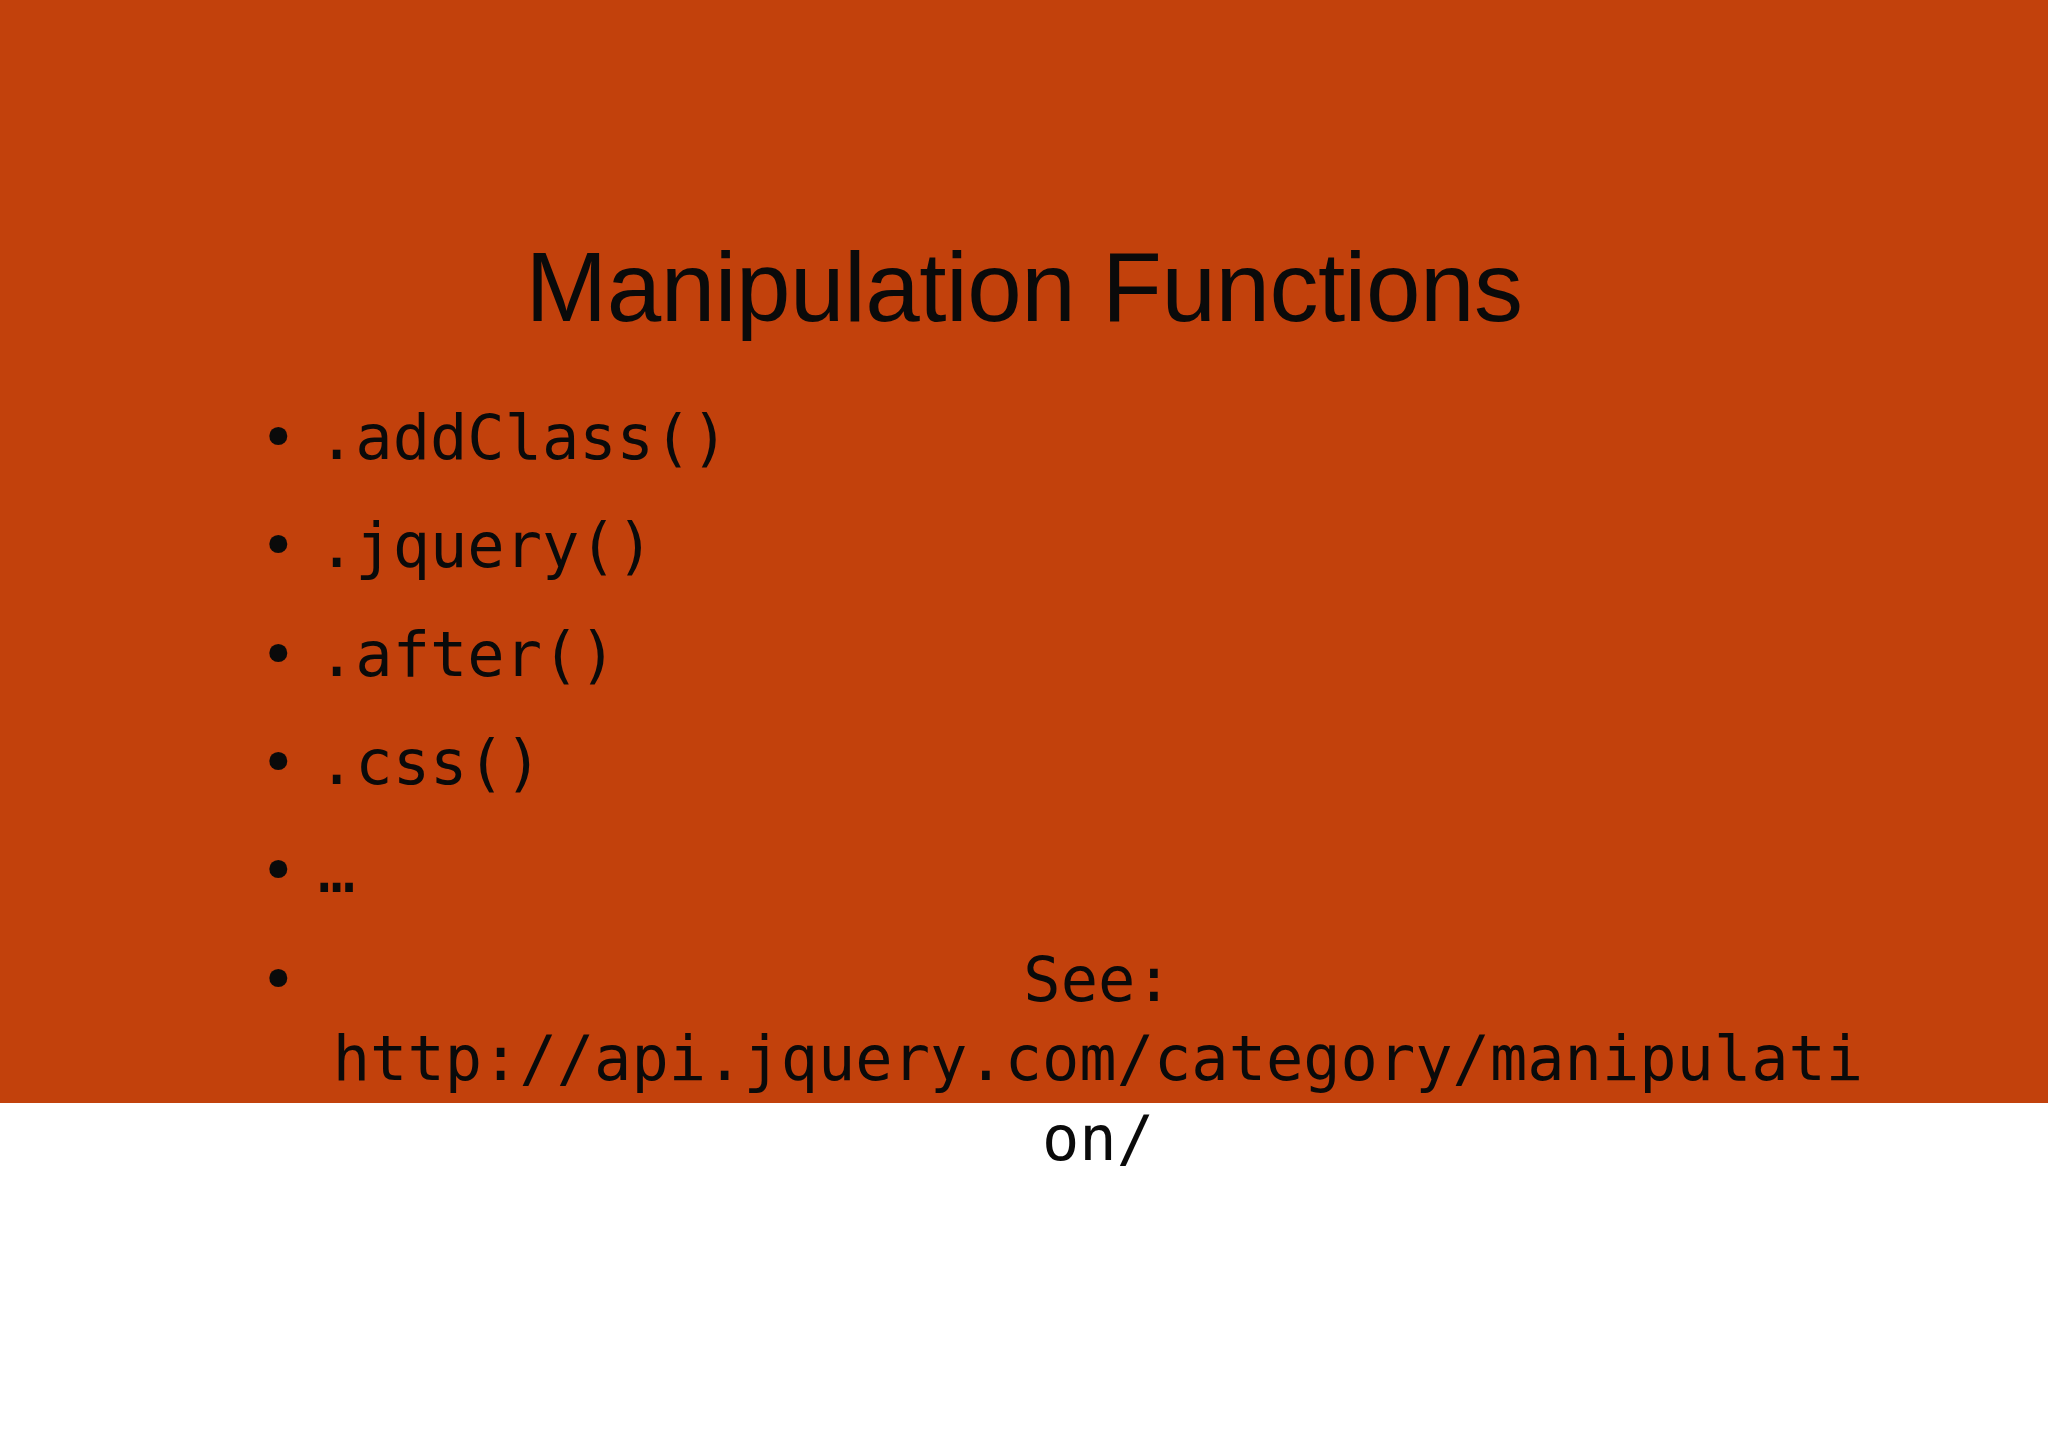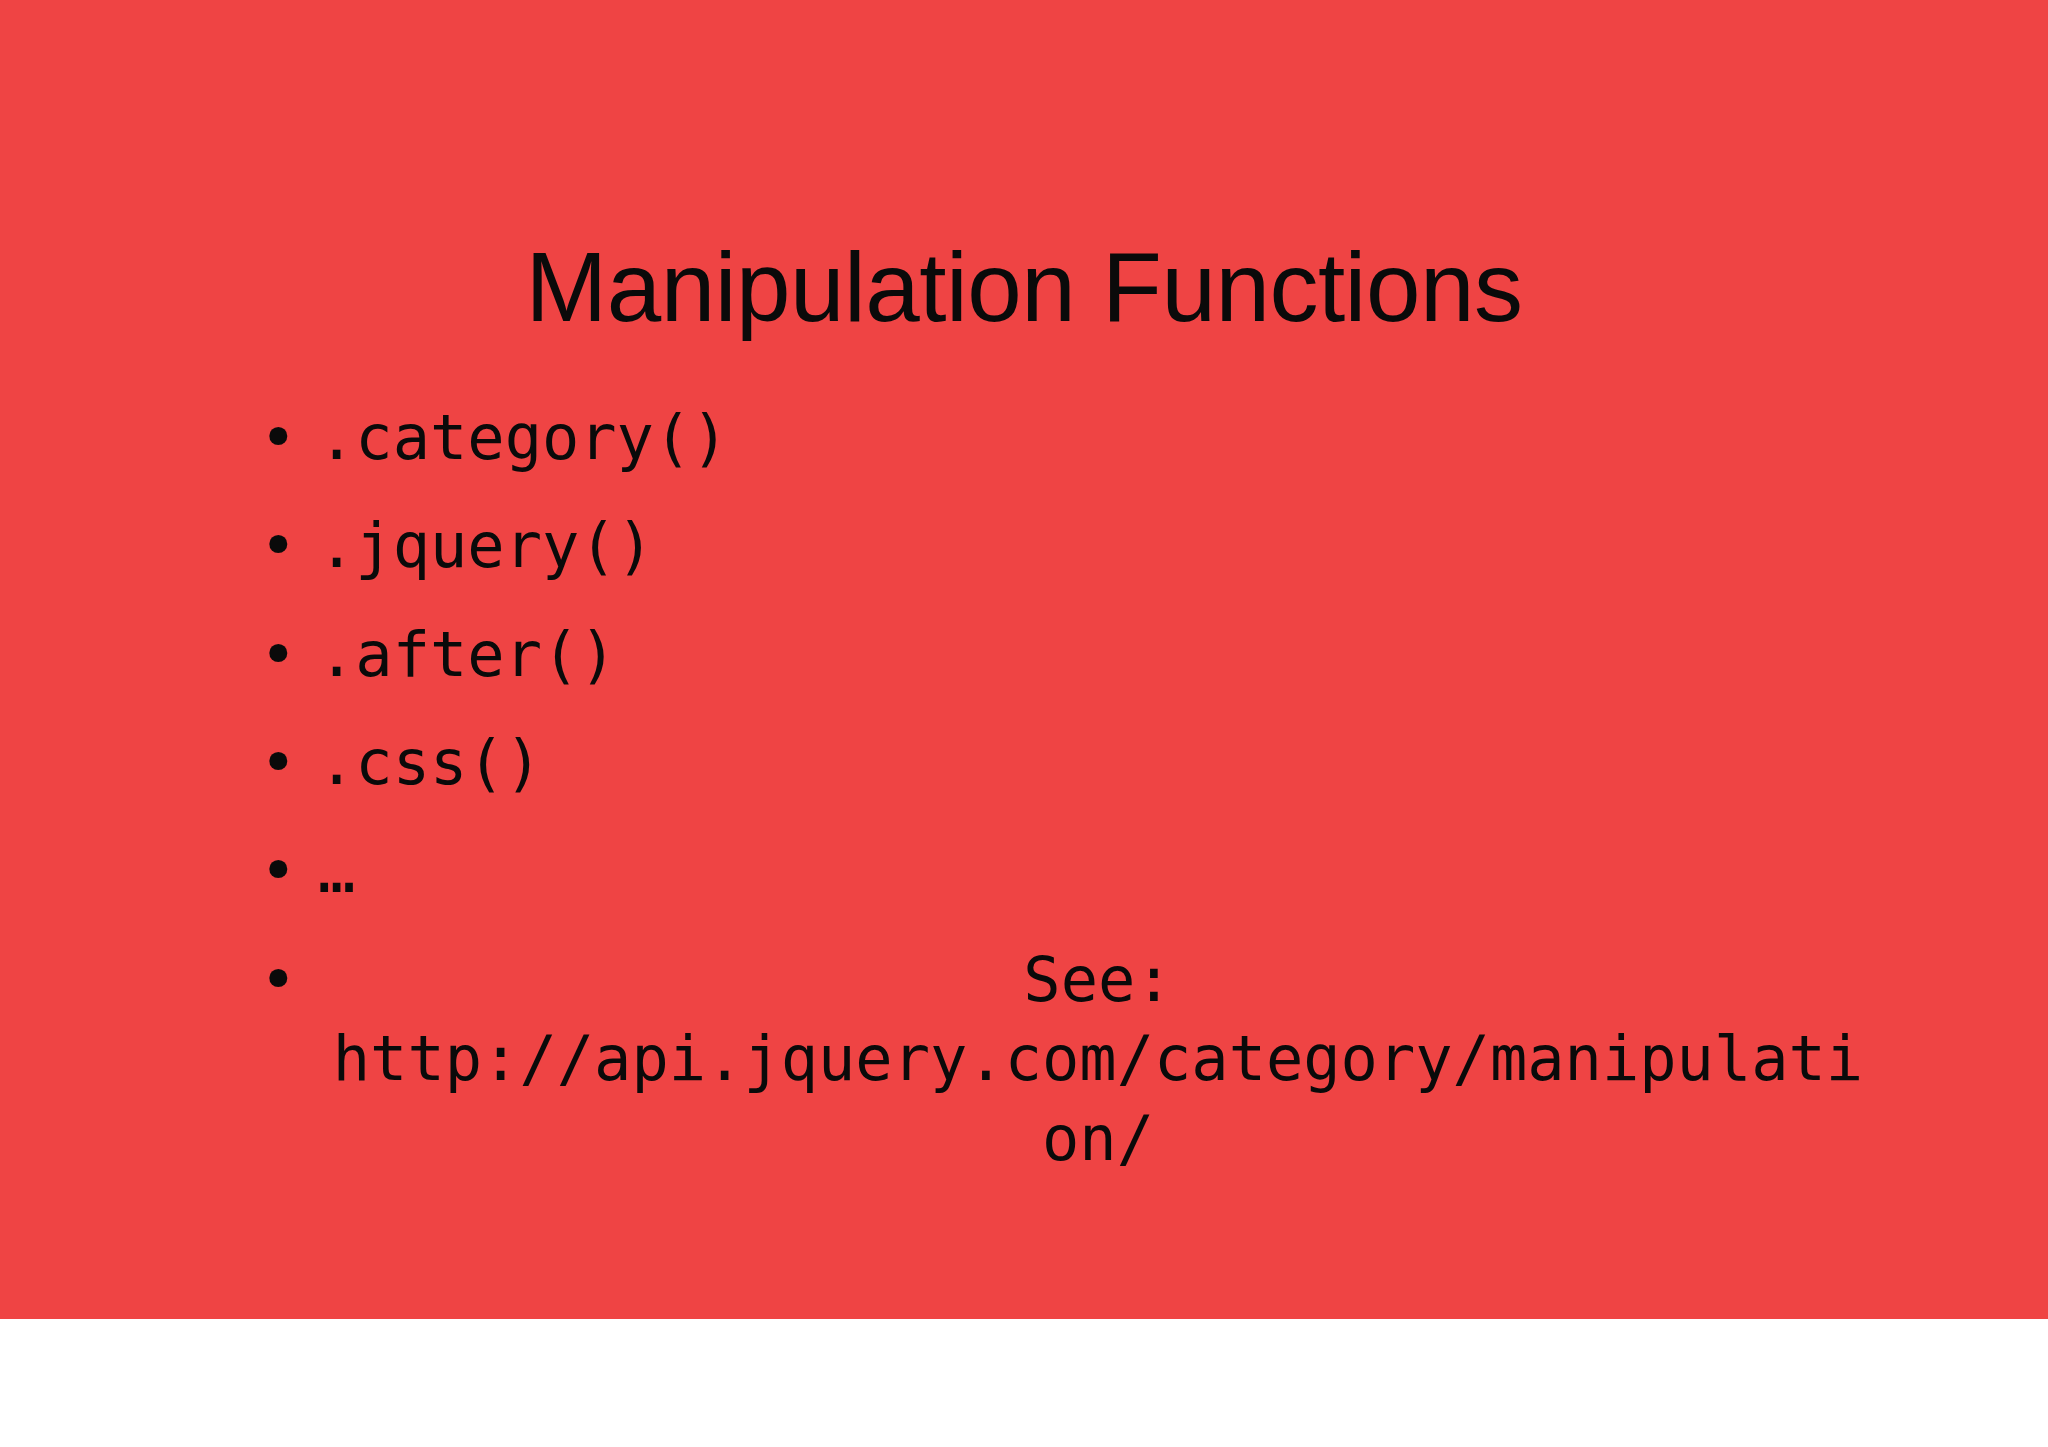--- a/index.html
+++ b/index.html
@@ -11,22 +11,22 @@
     width: 2048px;
     height: 1447px;
     overflow: hidden;
     font-family: "Liberation Sans", sans-serif;
     color: #000000;
   }
 
   #slide {
     position: relative;
     width: 2048px;
-    height: 1319px;
-    background: #ef4444;
+    height: 1103px;
+    background: #c2410c;
     box-sizing: border-box;
   }
 
   
   #slide-title {
     position: absolute;
     left: 0;
     top: 168px;
     width: 2048px;
     text-align: center;
@@ -97,21 +97,21 @@
 <body>
 
 <div id="slide">
 
   <h1 id="slide-title">Manipulation Functions</h1>
 
   <ul id="bullet-list">
 
     <li class="bullet-row">
       <span class="bullet-marker">•</span>
-      <span class="bullet-text">.category()</span>
+      <span class="bullet-text">.addClass()</span>
     </li>
 
     <li class="bullet-row">
       <span class="bullet-marker">•</span>
       <span class="bullet-text">.jquery()</span>
     </li>
 
     <li class="bullet-row">
       <span class="bullet-marker">•</span>
       <span class="bullet-text">.after()</span>

